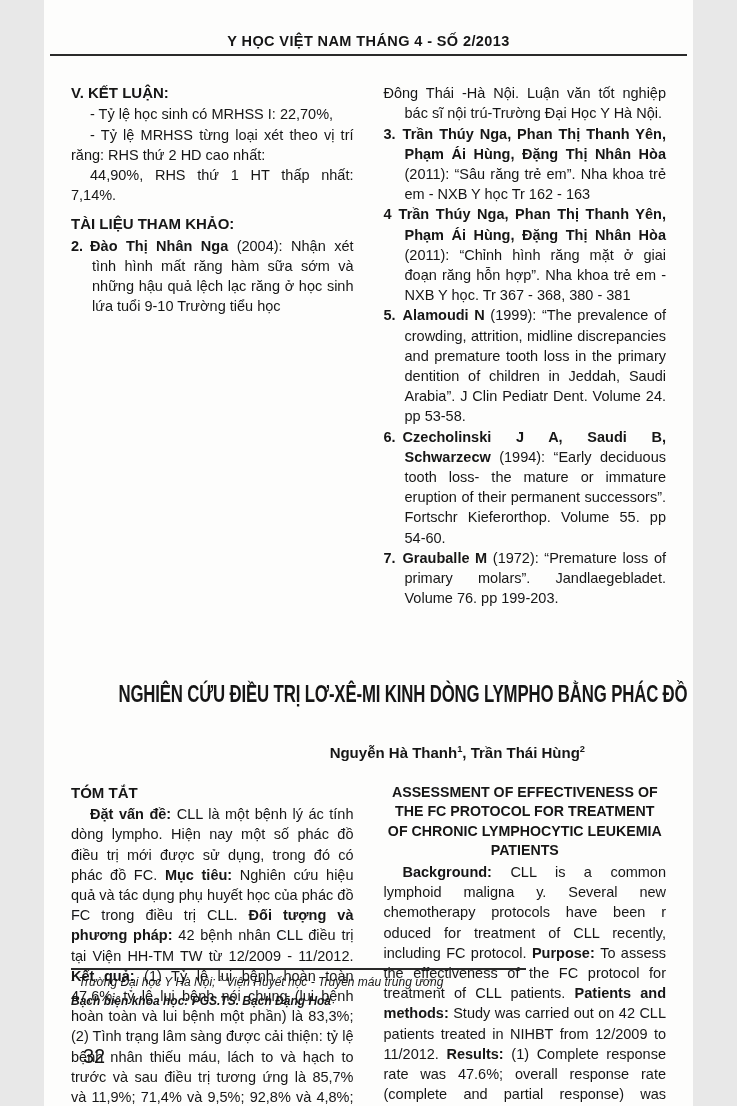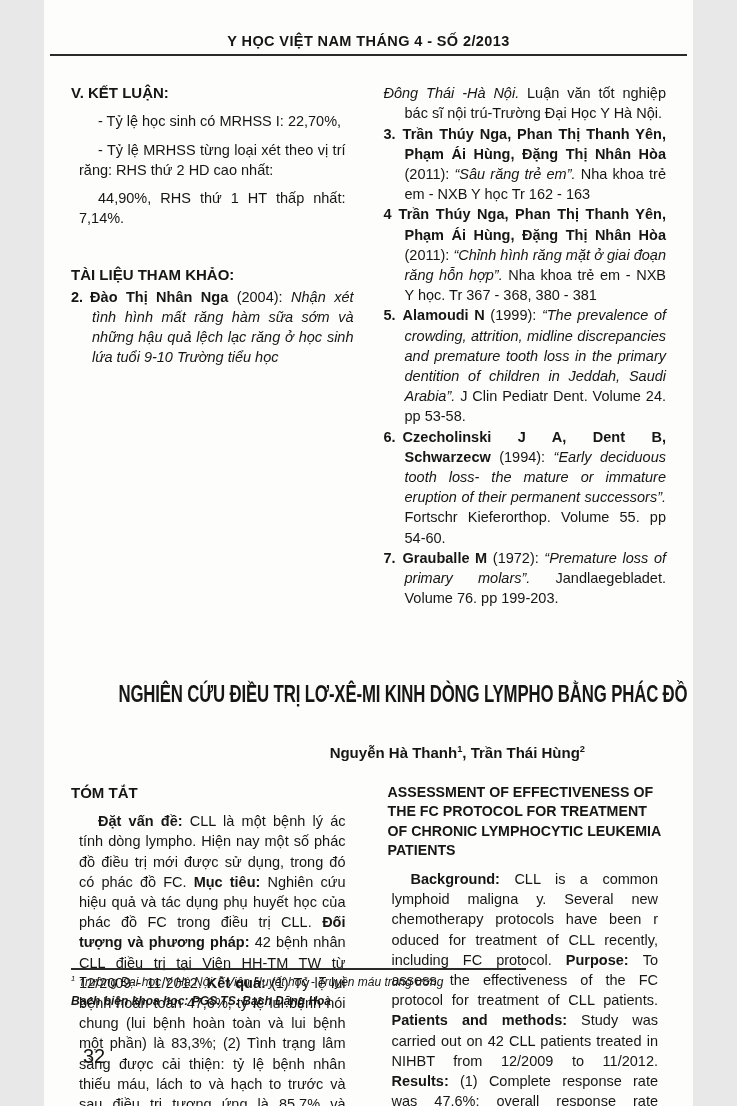--- a/index.html
+++ b/index.html
@@ -8,21 +8,21 @@
     width:649px; height:1106px;
     margin:0 auto;
     background:#fdfdfc;
     color:#161616;
     font-family:"Liberation Sans", sans-serif;
     font-size:14.5px;
     line-height:20.2px;
     overflow:hidden;
   }
   .b { font-weight:bold; }
-  .i { font-style:italic; }
+  .i { }
   sup { font-size:0.62em; line-height:0; }
 
   .journal-header {
     padding-top:31px;
     text-align:center;
     font-weight:bold;
     font-size:14.5px;
     letter-spacing:0.4px;
   }
   .header-rule {
@@ -38,22 +38,22 @@
   }
   .col { flex:1 1 0; min-width:0; text-align:justify; }
 
   .sec-heading {
     font-weight:bold;
     font-size:15px;
     margin:0 0 1px 0;
     text-align:left;
   }
   .top-section { margin-top:27px; }
-  .top-section .col-left .sec-heading.refs { margin-top:37px; }
-  p.indent { text-indent:19px; margin:8px; }
+  .top-section .col-left .sec-heading.refs { margin-top:9px; }
+  p.indent { text-indent:19px; margin:0; }
 
   .ref { margin:0; padding-left:21px; text-indent:-21px; }
   .ref-num { font-weight:bold; margin-right:7px; }
 
   .title-block { margin-top:76px; text-align:center; }
   .article-title {
     display:inline-block;
     font-weight:bold;
     font-size:21px;
     white-space:nowrap;
@@ -65,21 +65,21 @@
     margin-top:36px;
     text-align:right;
     padding-right:108px;
     font-weight:bold;
     font-size:15px;
   }
 
   .body-section { margin-top:20px; }
   .summary-subtitle {
     font-weight:bold;
-    text-align:left;
+    text-align:center;
     font-size:14.2px;
     line-height:19.5px;
     margin:0 4px 1px 4px;
   }
 
   .footnote {
     position:absolute;
     left:27px; right:27px;
     top:968px;
     font-size:12px;
@@ -115,21 +115,21 @@
 
       <p class="sec-heading refs">TÀI LIỆU THAM KHẢO:</p>
       <p class="ref"><span class="ref-num">2.</span><span><span class="b">Đào Thị Nhân Nga </span><span>(2004): </span><span class="i">Nhận xét tình hình mất răng hàm sữa sớm và những hậu quả lệch lạc răng ở học sinh lứa tuổi 9-10 Trường tiểu học</span></span></p>
     </div>
 
     <div class="col col-right">
       <p class="ref"><span class="i">Đông Thái -Hà Nội.</span><span> Luận văn tốt nghiệp bác sĩ nội trú-Trường Đại Học Y Hà Nội.</span></p>
       <p class="ref"><span class="ref-num">3.</span><span><span class="b">Trần Thúy Nga, Phan Thị Thanh Yên, Phạm Ái Hùng, Đặng Thị Nhân Hòa </span><span>(2011): </span><span class="i">“Sâu răng trẻ em”.</span><span> Nha khoa trẻ em - NXB Y học Tr 162 - 163</span></span></p>
       <p class="ref"><span class="ref-num">4</span><span><span class="b">Trần Thúy Nga, Phan Thị Thanh Yên, Phạm Ái Hùng, Đặng Thị Nhân Hòa </span><span>(2011): </span><span class="i">“Chỉnh hình răng mặt ở giai đoạn răng hỗn hợp”.</span><span> Nha khoa trẻ em - NXB Y học. Tr 367 - 368, 380 - 381</span></span></p>
       <p class="ref"><span class="ref-num">5.</span><span><span class="b">Alamoudi N </span><span>(1999): </span><span class="i">“The prevalence of crowding, attrition, midline discrepancies and premature tooth loss in the primary dentition of children in Jeddah, Saudi Arabia”.</span><span> J Clin Pediatr Dent. Volume 24. pp 53-58.</span></span></p>
-      <p class="ref"><span class="ref-num">6.</span><span><span class="b">Czecholinski J A, Dent B, Schwarzecw </span><span>(1994): </span><span class="i">“Early deciduous tooth loss- the mature or immature eruption of their permanent successors”.</span><span> Fortschr Kieferorthop. Volume 55. pp 54-60.</span></span></p>
+      <p class="ref"><span class="ref-num">6.</span><span><span class="b">Czecholinski J A, Saudi B, Schwarzecw </span><span>(1994): </span><span class="i">“Early deciduous tooth loss- the mature or immature eruption of their permanent successors”.</span><span> Fortschr Kieferorthop. Volume 55. pp 54-60.</span></span></p>
       <p class="ref"><span class="ref-num">7.</span><span><span class="b">Grauballe M </span><span>(1972): </span><span class="i">“Premature loss of primary molars”.</span><span> Jandlaegebladet. Volume 76. pp 199-203.</span></span></p>
     </div>
   </div>
 
   <div class="title-block">
     <div class="article-title">NGHIÊN CỨU ĐIỀU TRỊ LƠ-XÊ-MI KINH DÒNG LYMPHO BẰNG PHÁC ĐỒ FC</div>
     <div class="authors-line"><span class="b">Nguyễn Hà Thanh</span><sup class="b">1</sup><span class="b">, Trần Thái Hùng</span><sup class="b">2</sup></div>
   </div>
 
   <div class="two-col body-section">

